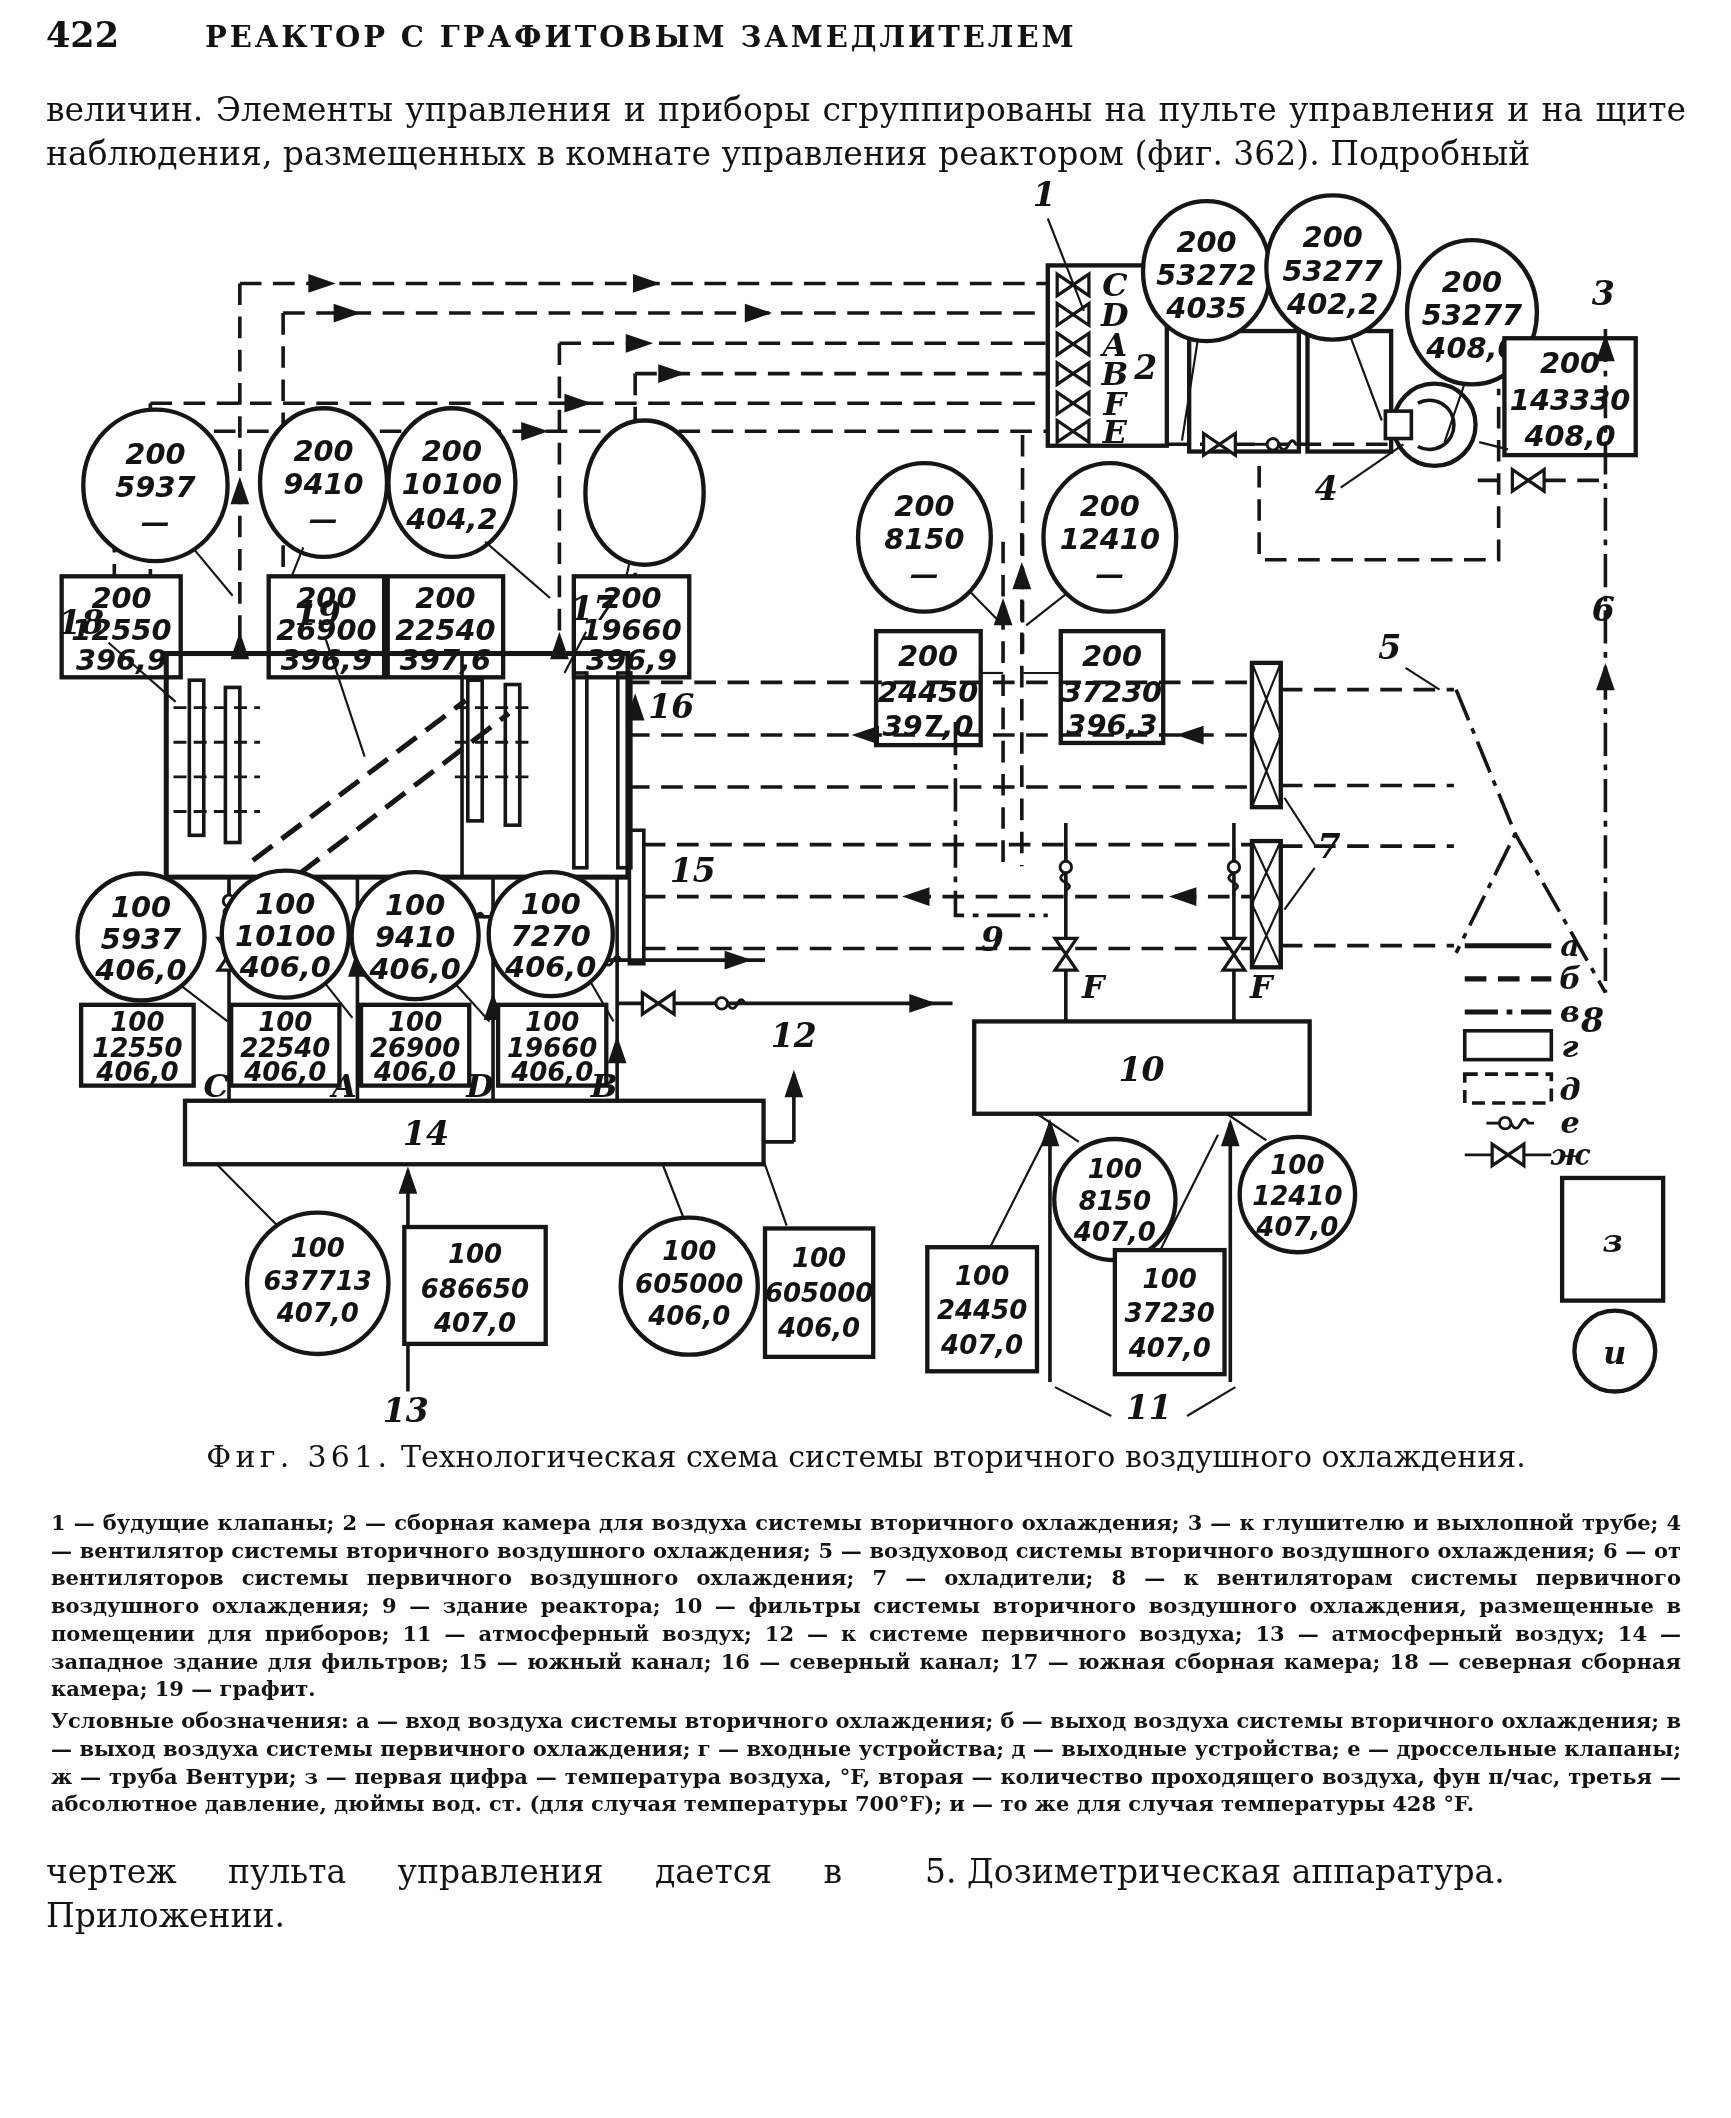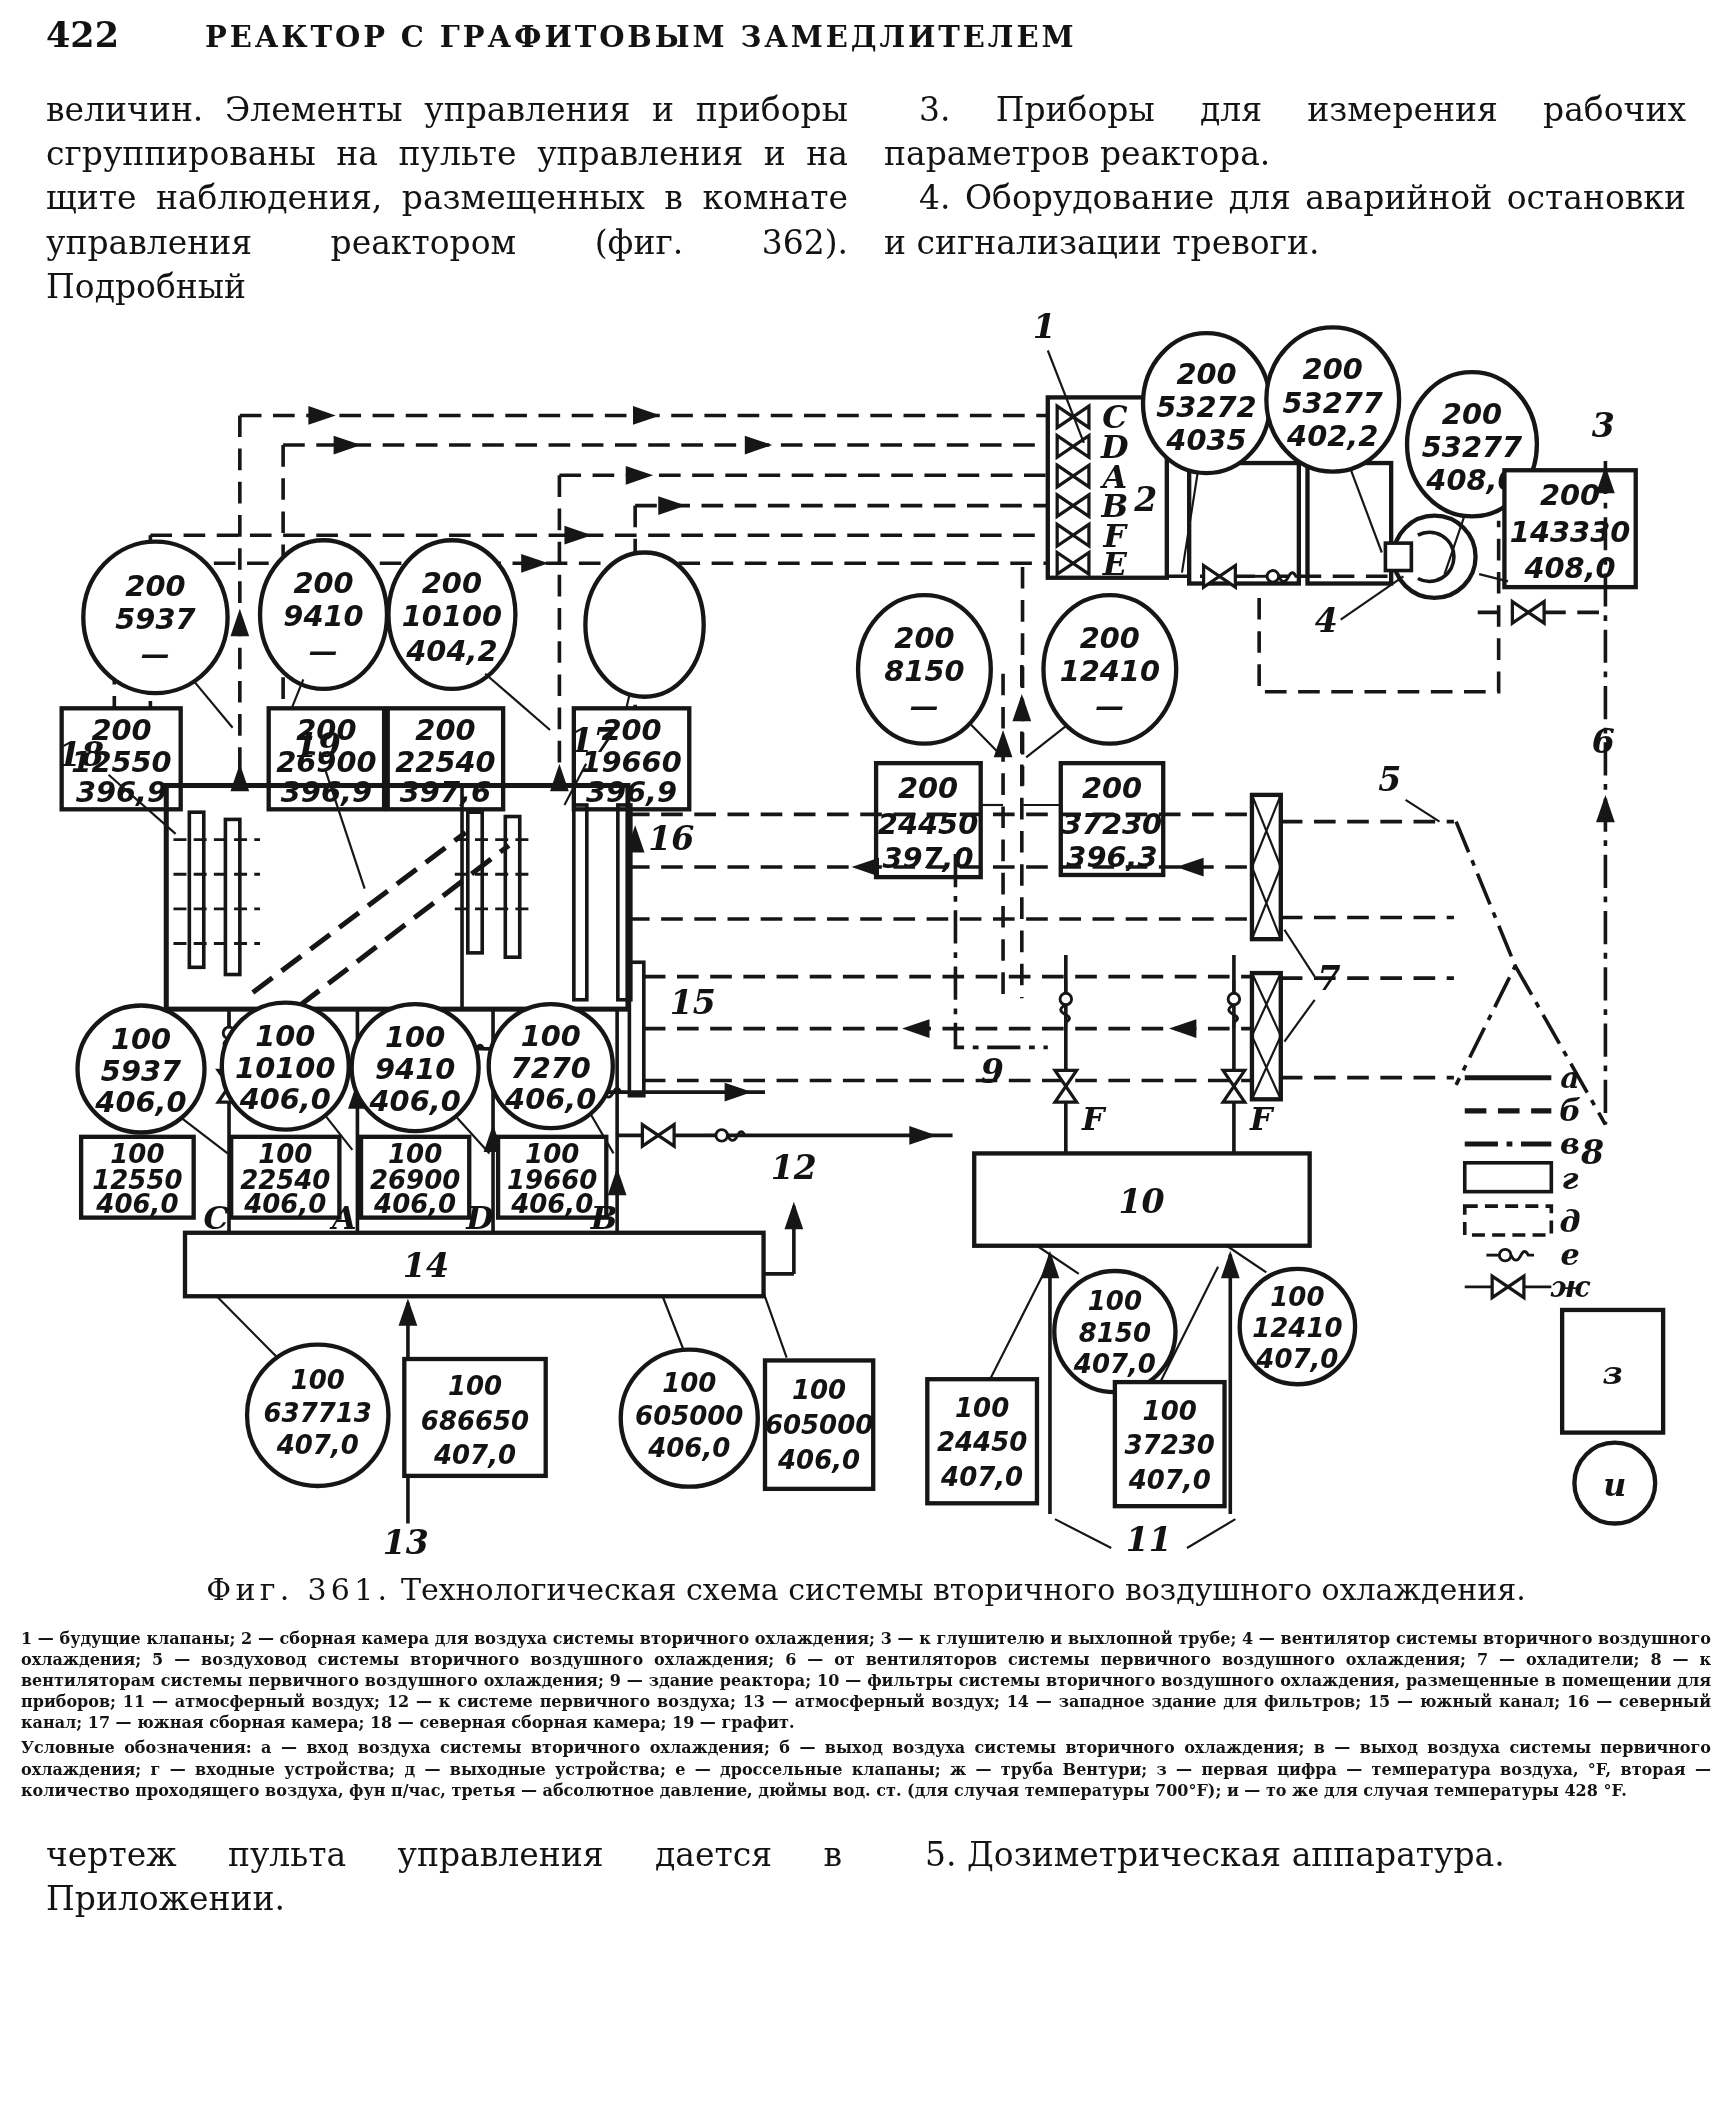--- a/index.html
+++ b/index.html
@@ -28,41 +28,37 @@
   .dd{stroke-dasharray:46 12 8 12;}
   .inst{fill:#ffffff;stroke:#161616;stroke-width:6;}
   .ar{fill:#161616;stroke:none;}
   .num{font:italic 700 40px "DejaVu Sans",sans-serif;text-anchor:middle;}
   .num36{font-size:36px;}
   .ref{font:italic 700 46px "DejaVu Serif",serif;text-anchor:middle;}
   .ltr{font:italic 700 44px "DejaVu Serif",serif;text-anchor:middle;}
   .sym{font:italic 700 42px "DejaVu Serif",serif;text-anchor:middle;}
   .caption{text-align:center;font-size:30px;margin-top:7.2px;}
   .caption .caplabel{letter-spacing:4.3px;}
-  .figlegend{padding:0 21px;margin-top:21px;font-size:16px;line-height:1.32;text-align:justify;font-weight:bold;}
+  .figlegend{padding:0 51px;margin-top:35px;font-size:21px;line-height:1.32;text-align:justify;font-weight:bold;}
   .figlegend p{margin:0;}
   .figlegend .symline{margin-top:4.3px;}
   .botcols{display:flex;gap:48px;padding:0 46px;margin-top:32px;}
 </style>
 </head>
 <body>
 
 <div class="header">
   <div class="pageno">422</div>
   <div class="htitle">РЕАКТОР С ГРАФИТОВЫМ ЗАМЕДЛИТЕЛЕМ</div>
   <div class="hspacer"></div>
 </div>
 
 <div class="cols">
   <div class="col">
     <p>величин. Элементы управления и приборы сгруппированы на пульте управления и на щите наблюдения, размещенных в комнате управления реактором (фиг. 362). Подробный</p>
-  </div>
-  <div class="col">
-    <p class="ind">3. Приборы для измерения рабочих параметров реактора.</p>
-    <p class="ind">4. Оборудование для аварийной остановки и сигнализации тревоги.</p>
   </div>
 </div>
 
 <div class="figwrap">
 <svg width="1732" height="1248" viewBox="0 380 2400 1730" xmlns="http://www.w3.org/2000/svg">
   <defs>
     <g id="gV">
           <path d="M-22 -15 L22 15 L22 -15 L-22 15 Z" fill="#ffffff" stroke="#161616" stroke-width="4.5"></path>
         </g>
     <g id="gE">

